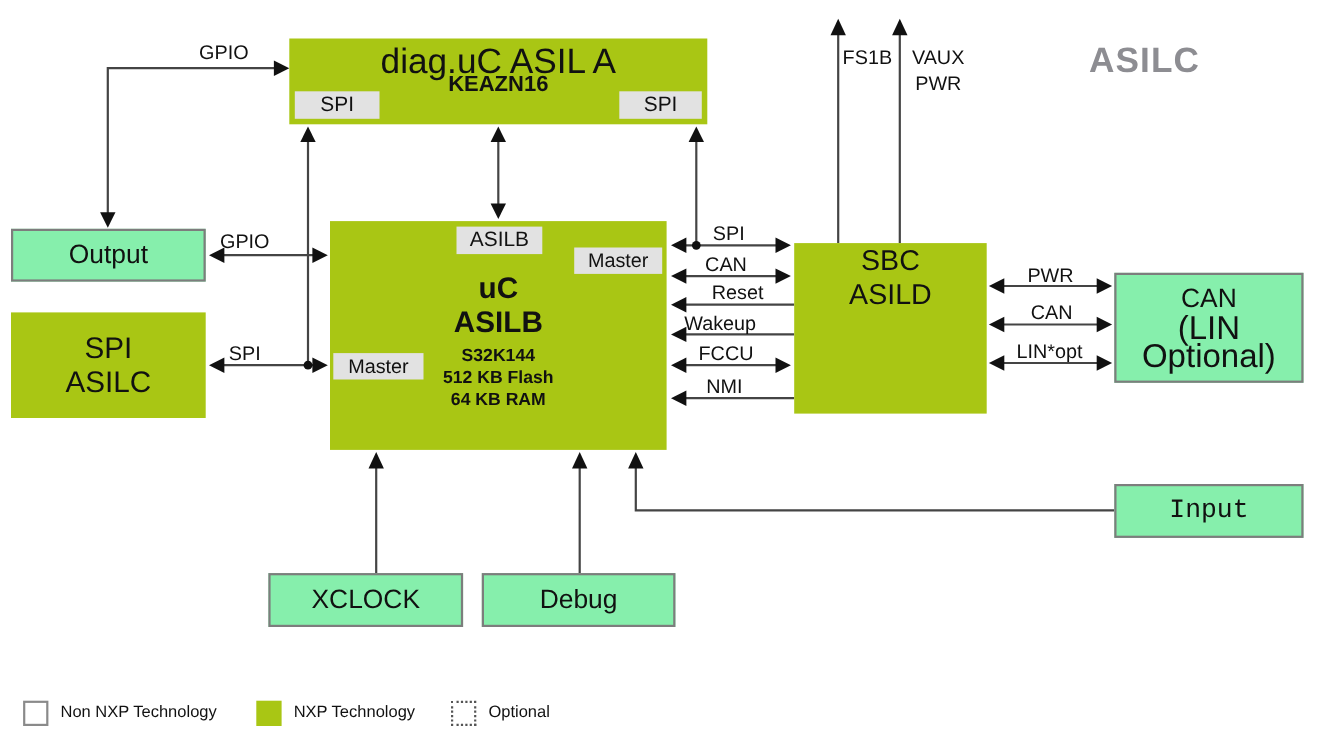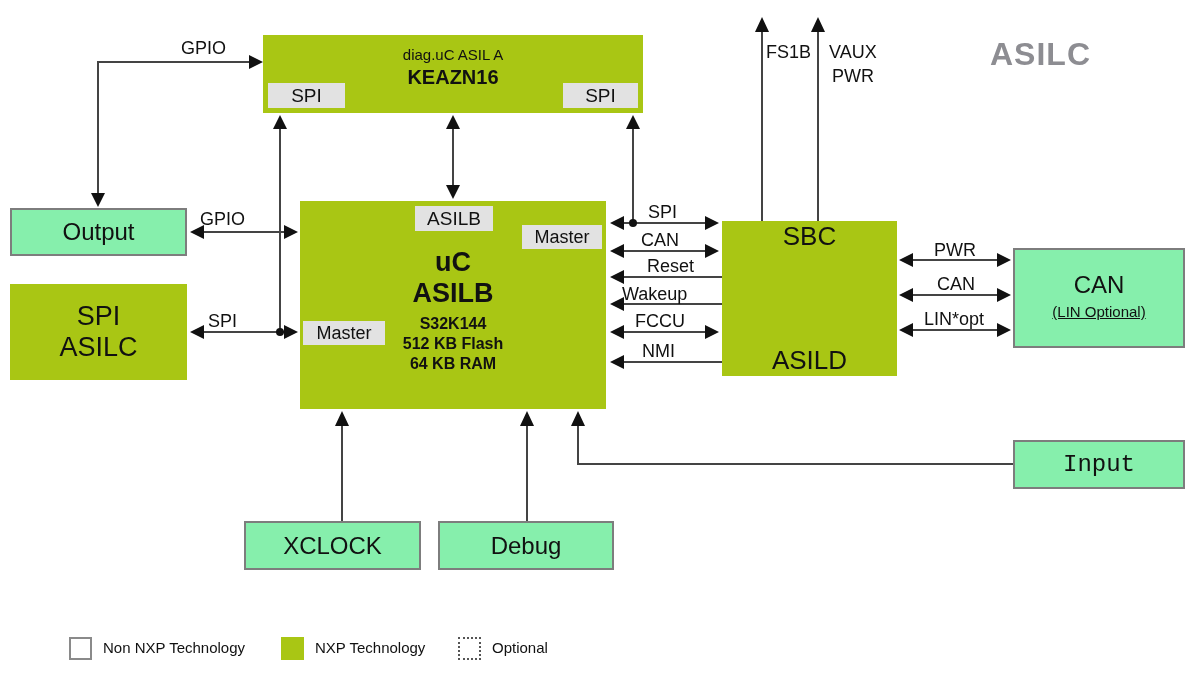--- a/index.html
+++ b/index.html
@@ -50,43 +50,43 @@
   .watermark {
     position: absolute;
     left: 990px; top: 36px;
     font-size: 32px;
     font-weight: bold;
     color: #8D8D92;
     letter-spacing: 1px;
   }
   
   .diag { left: 263px; top: 35px; width: 380px; height: 78px; padding-top: 7px; }
-  .diag-title { font-size: 15px; line-height: 26px; }
+  .diag-title { font-size: 32px; line-height: 26px; }
   .diag-sub { font-size: 20px; font-weight: bold; line-height: 18px; }
   
   .uc { left: 300px; top: 201px; width: 306px; height: 208px; padding-top: 46px; }
   .uc-title { font-size: 27px; font-weight: bold; line-height: 31px; }
   .uc-detail { font-size: 16px; font-weight: bold; line-height: 20px; }
   .uc-detail-wrap { margin-top: 5px; display:flex; flex-direction:column; align-items:center; }
   
-  .sbc { left: 722px; top: 221px; width: 175px; height: 155px; justify-content: space-between; }
+  .sbc { left: 722px; top: 221px; width: 175px; height: 155px; justify-content: flex-start; }
   .sbc-line { font-size: 26px; line-height: 31px; }
   
   .spi-asilc { left: 10px; top: 284px; width: 177px; height: 96px; justify-content: center; }
   .spi-asilc-line { font-size: 27px; line-height: 31px; }
   
   .output { left: 10px; top: 208px; width: 177px; height: 48px; }
   .canbox { left: 1013px; top: 248px; width: 172px; height: 100px; }
   .canbox .l1 { font-size: 24px; line-height: 28px; }
-  .canbox .l2 { font-size: 15px; line-height: 26px; text-decoration: underline; }
+  .canbox .l2 { font-size: 30px; line-height: 26px; }
   .input { left: 1013px; top: 440px; width: 172px; height: 49px; font-family: Liberation Mono, monospace; }
   .xclock { left: 244px; top: 521px; width: 177px; height: 49px; }
   .debug { left: 438px; top: 521px; width: 176px; height: 49px; }
   
-  .legend { position: absolute; left: 0; top: 636px; width: 953px; height: 26px; margin-left: 48px; }
+  .legend { position: absolute; left: 0; top: 636px; width: 953px; height: 26px; }
   .legend-swatch { position: absolute; width: 23px; height: 23px; top: 1px; }
   .sw-non { left: 21px; background: #fff; border: 2px solid #8a8a8a; }
   .sw-nxp { left: 233px; background: #A9C614; }
   .sw-opt { left: 410px; background: #fff; border: 2px dotted #555; }
   .legend-text { position: absolute; top: 3px; font-size: 15px; color: #111; }
   .lt-non { left: 55px; }
   .lt-nxp { left: 267px; }
   .lt-opt { left: 444px; }
 </style>
 </head>

